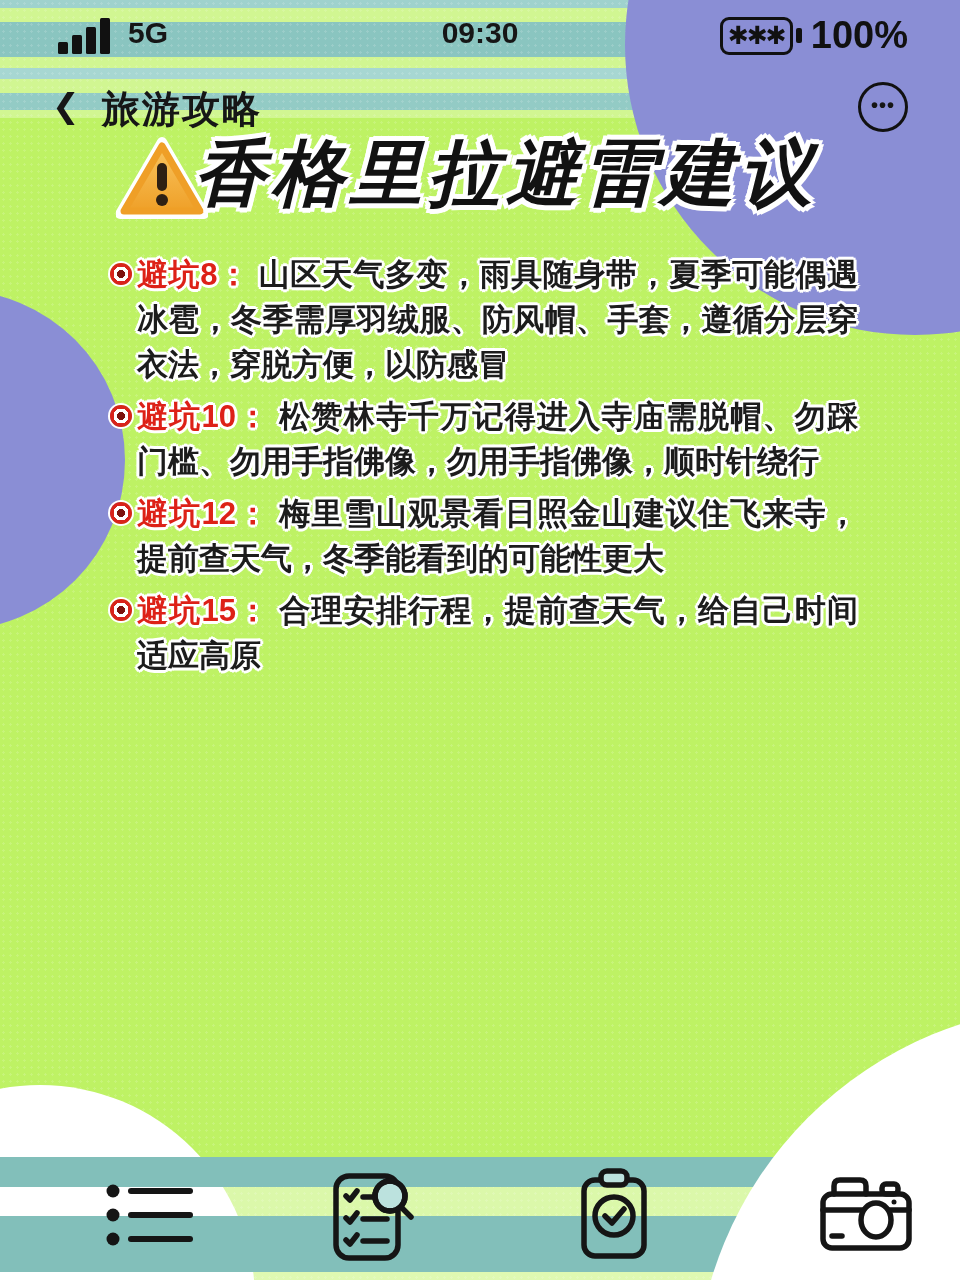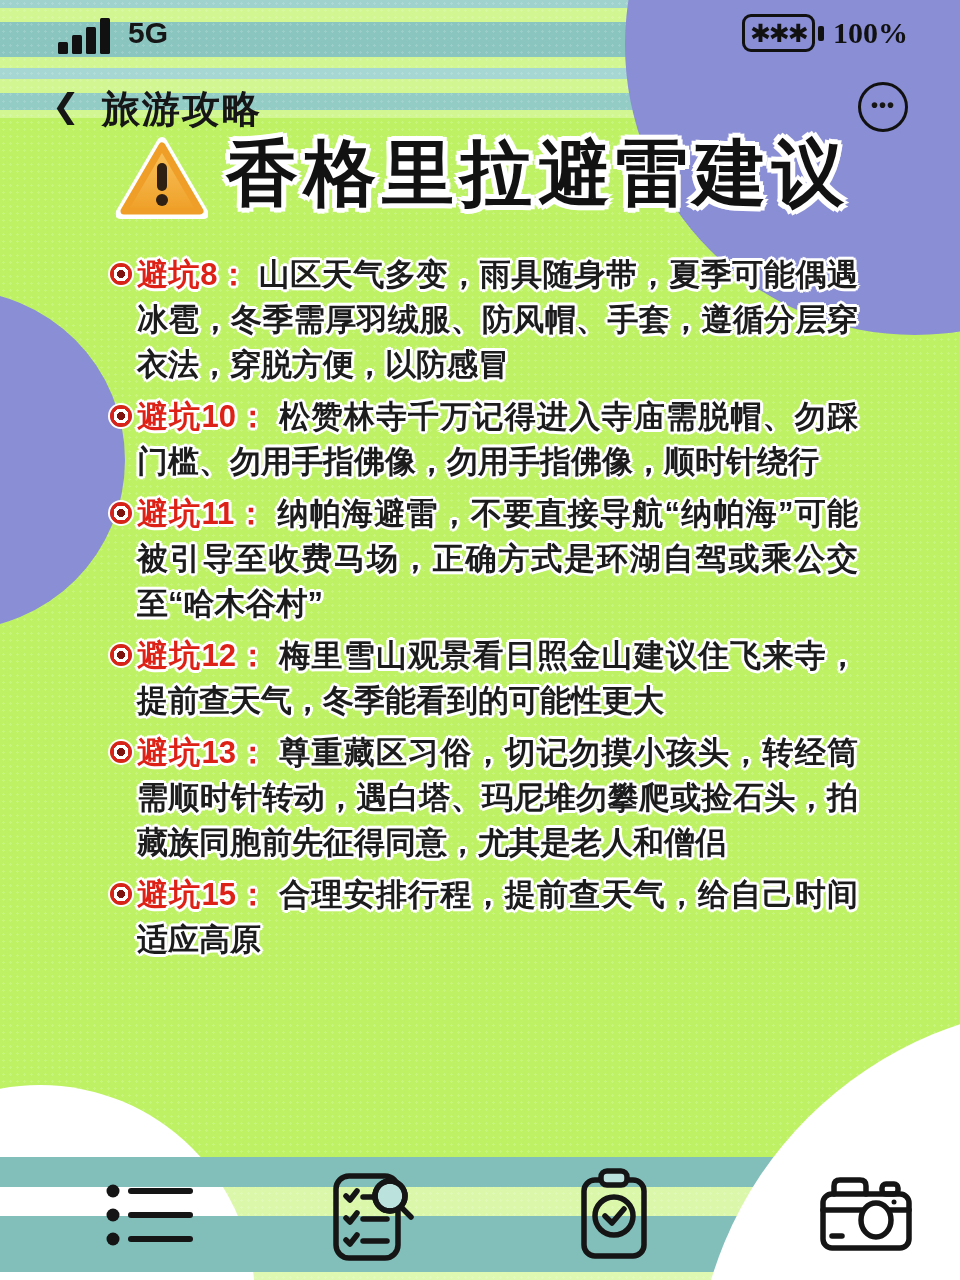--- a/index.html
+++ b/index.html
@@ -39,38 +39,39 @@
   .statusbar{position:absolute;left:0;top:0;width:100%;height:60px;z-index:10;}
   .signal{position:absolute;left:58px;top:18px;}
   .net-label{position:absolute;left:128px;top:16px;font-size:30px;font-weight:700;}
   .clock{position:absolute;left:0;right:0;top:16px;text-align:center;font-size:30px;font-weight:700;}
   .battery-wrap{position:absolute;right:52px;top:14px;display:flex;align-items:center;}
   .battery-box{
     border:3.5px solid #111;border-radius:9px;padding:0 5px;height:32px;
     display:flex;align-items:center;font-size:25px;font-weight:900;letter-spacing:-2px;color:#111;
   }
   .battery-nub{width:6px;height:15px;background:#111;border-radius:2px;margin-left:3px;}
-  .battery-label{font-size:30px;font-weight:600;margin-left:9px;color:#111;font-family:Liberation Serif, serif;}
+  .battery-label{font-size:38px;font-weight:600;margin-left:9px;color:#111;}
   
   .header{position:absolute;left:0;top:80px;width:100%;height:54px;z-index:10;}
   .back-btn{position:absolute;left:52px;top:6px;font-size:33px;font-weight:900;cursor:pointer;}
   .header-title{position:absolute;left:102px;top:4px;font-size:38px;font-weight:800;letter-spacing:2px;}
   .more-btn{
     position:absolute;right:52px;top:2px;width:44px;height:44px;border:3.5px solid #111;
     border-radius:50%;display:flex;align-items:center;justify-content:center;cursor:pointer;
   }
   .more-btn span{font-size:20px;font-weight:900;letter-spacing:1px;line-height:1;margin-top:-4px;}
   
   .title-row{position:absolute;left:0;top:126px;width:100%;z-index:10;}
   .warn-icon{position:absolute;left:116px;top:10px;}
   .page-title{
-    position:absolute;left:226px;top:0;font-size:72px;font-weight:900;letter-spacing:6px;color:#121212;
+    position:absolute;left:194px;top:0;font-size:72px;font-weight:900;letter-spacing:6px;color:#121212;
     text-shadow:-4px -4px 0 #fff,4px -4px 0 #fff,-4px 4px 0 #fff,4px 4px 0 #fff,
                 -5px 0 0 #fff,5px 0 0 #fff,0 -5px 0 #fff,0 5px 0 #fff;
     white-space:nowrap;
+    font-style:italic;
   }
   
   .tips{position:absolute;left:110px;top:252px;width:748px;z-index:10;}
   .tip{position:relative;padding-left:27px;margin-bottom:7px;font-size:31px;line-height:45px;font-weight:700;
     text-shadow:-2px -2px 0 #fff,2px -2px 0 #fff,-2px 2px 0 #fff,2px 2px 0 #fff,
                 -3px 0 0 #fff,3px 0 0 #fff,0 -3px 0 #fff,0 3px 0 #fff;
     color:#1c1c1c;text-align:justify;}
   .tip-bullet{
     position:absolute;left:0;top:11px;width:22px;height:22px;border-radius:50%;
     background:radial-gradient(circle,#7d120e 0 4px,#ffffff 4px 7.5px,#d8231b 7.5px);
@@ -111,20 +112,21 @@
   <div class="statusbar">
     <div class="signal">
       <svg width="62" height="36" viewBox="0 0 62 36">
         <rect x="0" y="24" width="10" height="12" rx="1.5" fill="#111"></rect>
         <rect x="14" y="17" width="10" height="19" rx="1.5" fill="#111"></rect>
         <rect x="28" y="9" width="10" height="27" rx="1.5" fill="#111"></rect>
         <rect x="42" y="0" width="10" height="36" rx="1.5" fill="#111"></rect>
       </svg>
     </div>
     <div class="net-label">5G</div>
+    <div class="clock">09:30</div>
     <div class="battery-wrap">
       <div class="battery-box">✱✱✱</div>
       <div class="battery-nub"></div>
       <div class="battery-label">100%</div>
     </div>
   </div>
 
   <div class="header">
     <div class="back-btn">❮</div>
     <div class="header-title">旅游攻略</div>
@@ -158,37 +160,27 @@
       <span class="tip-text">山区天气多变，雨具随身带，夏季可能偶遇冰雹，冬季需厚羽绒服、防风帽、手套，遵循分层穿衣法，穿脱方便，以防感冒</span>
     </div>
 
 
     <div class="tip">
       <span class="tip-bullet"></span>
       <span class="tip-label">避坑10：</span>
       <span class="tip-text">松赞林寺千万记得进入寺庙需脱帽、勿踩门槛、勿用手指佛像，勿用手指佛像，顺时针绕行</span>
     </div>
 
-    <div class="tip">
-      <span class="tip-bullet"></span>
-      <span class="tip-label">避坑11：</span>
-      <span class="tip-text">纳帕海避雷，不要直接导航“纳帕海”可能被引导至收费马场，正确方式是环湖自驾或乘公交至“哈木谷村”</span>
-    </div>
 
     <div class="tip">
       <span class="tip-bullet"></span>
       <span class="tip-label">避坑12：</span>
       <span class="tip-text">梅里雪山观景看日照金山建议住飞来寺，提前查天气，冬季能看到的可能性更大</span>
     </div>
 
-    <div class="tip">
-      <span class="tip-bullet"></span>
-      <span class="tip-label">避坑13：</span>
-      <span class="tip-text">尊重藏区习俗，切记勿摸小孩头，转经筒需顺时针转动，遇白塔、玛尼堆勿攀爬或捡石头，拍藏族同胞前先征得同意，尤其是老人和僧侣</span>
-    </div>
 
 
     <div class="tip">
       <span class="tip-bullet"></span>
       <span class="tip-label">避坑15：</span>
       <span class="tip-text">合理安排行程，提前查天气，给自己时间适应高原</span>
     </div>
   </div>
 
   <div class="toolbar-icon ic-list">

